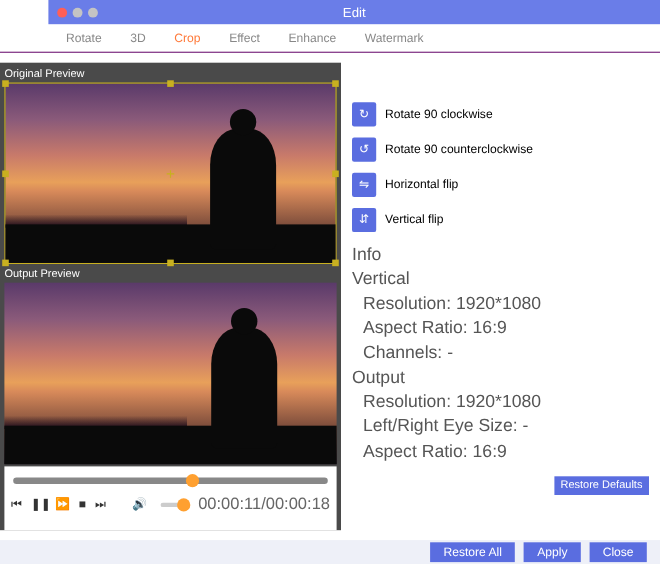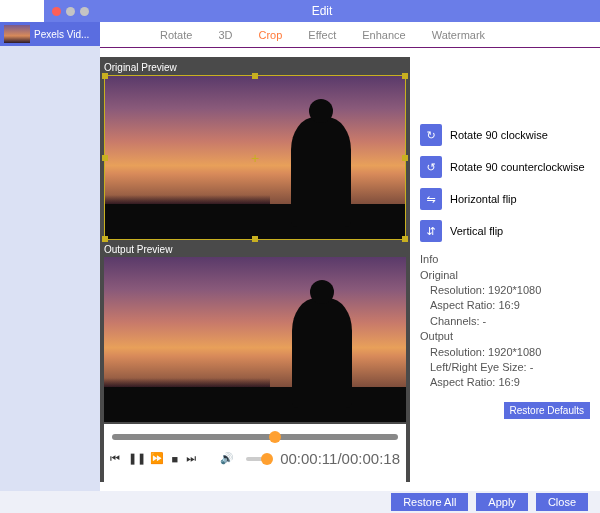--- a/index.html
+++ b/index.html
@@ -37,45 +37,39 @@
   .scrub { height: 6px; background: #888; border-radius: 3px; margin: 6px 2px 10px 2px; position: relative; }
   .scrub .pos { position: absolute; left: 55%; top: -3px; width: 12px; height: 12px; border-radius: 50%; background: #ffa030; }
   .btns { display: flex; align-items: center; gap: 8px; }
   .pbtn { width: 14px; color: #333; cursor: pointer; font-size: 11px; text-align: center; }
   .vol { width: 60px; height: 4px; background: #ccc; border-radius: 2px; position: relative; margin-left: 4px; }
   .vol .pos { position: absolute; left: 55%; top: -4px; width: 12px; height: 12px; border-radius: 50%; background: #ffa030; }
   .time { margin-left: auto; color: #666; font-size: 15px; }
   .right { flex: 1; background: #fff; padding: 10px 10px 6px 10px; display: flex; flex-direction: column; }
   .opt { display: flex; align-items: center; gap: 8px; margin-bottom: 10px; cursor: pointer; }
   .ic { width: 22px; height: 22px; background: #5a6de0; display: flex; align-items: center; justify-content: center; color: #fff; font-size: 11px; border-radius: 2px; }
-  .info { margin-top: auto; color: #555; font-size: 11px; line-height: 1.4; padding-bottom: 4px; }
+  .info { margin-top: auto; color: #555; font-size: 16px; line-height: 1.4; padding-bottom: 4px; }
   .info .ind { padding-left: 10px; }
   .restore { align-self: flex-end; background: #5a6de0; color: #fff; padding: 3px 6px; font-size: 10px; cursor: pointer; margin-top: 7px; }
   .footer { height: 22px; background: #eef0f8; display: flex; align-items: center; justify-content: flex-end; gap: 8px; padding-right: 12px; }
   .fbtn { background: #5a6de0; color: #fff; padding: 3px 12px; font-size: 11px; cursor: pointer; }
 </style>
 </head>
 <body>
 
 <div class="titlebar">
   <div class="traffic">
     <div class="dot red"></div>
     <div class="dot gray"></div>
     <div class="dot gray"></div>
   </div>
   <div class="title">Edit</div>
 </div>
 
 <div class="body">
-  <div class="sidebar">
-    <div class="thumb">
-      <div class="img"></div>
-      <div class="lbl">Pexels Vid...</div>
-    </div>
-  </div>
 
   <div class="main">
     <div class="tabs">
       <div class="tab">Rotate</div>
       <div class="tab">3D</div>
       <div class="tab active">Crop</div>
       <div class="tab">Effect</div>
       <div class="tab">Enhance</div>
       <div class="tab">Watermark</div>
     </div>
@@ -136,21 +130,21 @@
           <div class="ic">⇋</div>
           <span>Horizontal flip</span>
         </div>
         <div class="opt">
           <div class="ic">⇵</div>
           <span>Vertical flip</span>
         </div>
 
         <div class="info">
           <div>Info</div>
-          <div>Original</div>
+          <div>Vertical</div>
           <div class="ind">Resolution: 1920*1080</div>
           <div class="ind">Aspect Ratio: 16:9</div>
           <div class="ind">Channels: -</div>
           <div>Output</div>
           <div class="ind">Resolution: 1920*1080</div>
           <div class="ind">Left/Right Eye Size: -</div>
           <div class="ind">Aspect Ratio: 16:9</div>
         </div>
         <div class="restore">Restore Defaults</div>
       </div>

